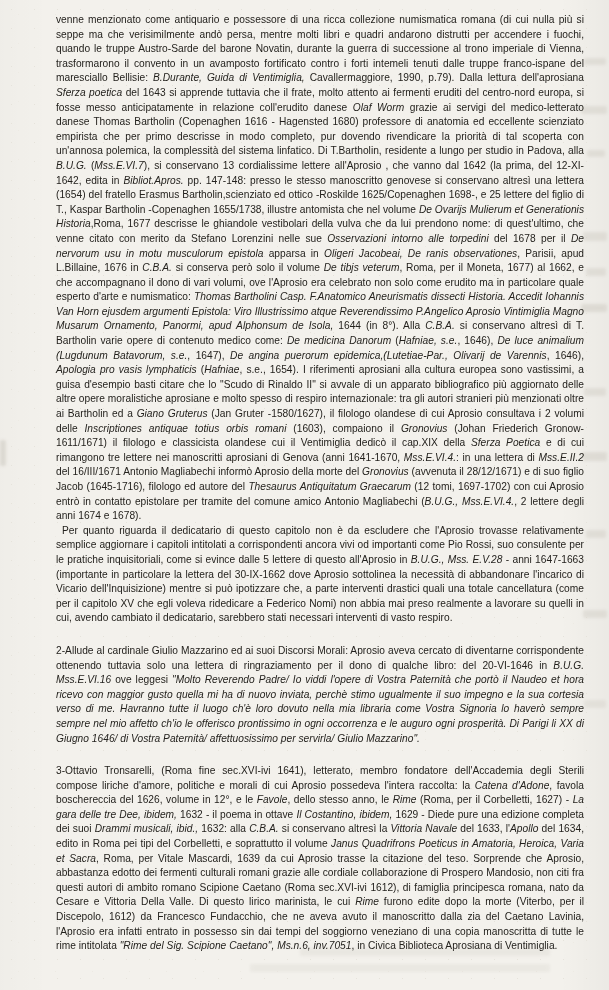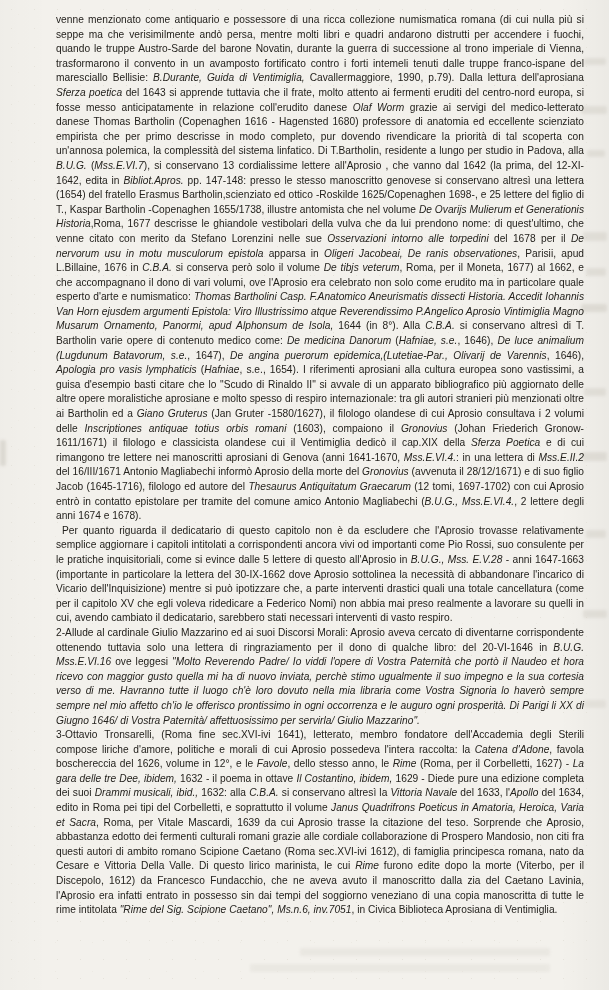--- a/index.html
+++ b/index.html
@@ -18,21 +18,21 @@
   .text-block{
     position:absolute;
     left:56px;top:13px;width:528px;
     color:#24221e;
     font-size:10.2px;
     line-height:14.6px;
     text-align:justify;
     letter-spacing:0.02px;
   }
   .para{margin:0;}
-  .para.gap{margin-top:0;}
+  .para.gap{margin-top:18px;}
   .para.indent{text-indent:6px;}
   .para i{font-style:italic;}
   
   .artifact{
     position:absolute;
     background:#c9c5bc;
     opacity:0.38;
     filter:blur(1.6px);
     border-radius:2px;
     pointer-events:none;

